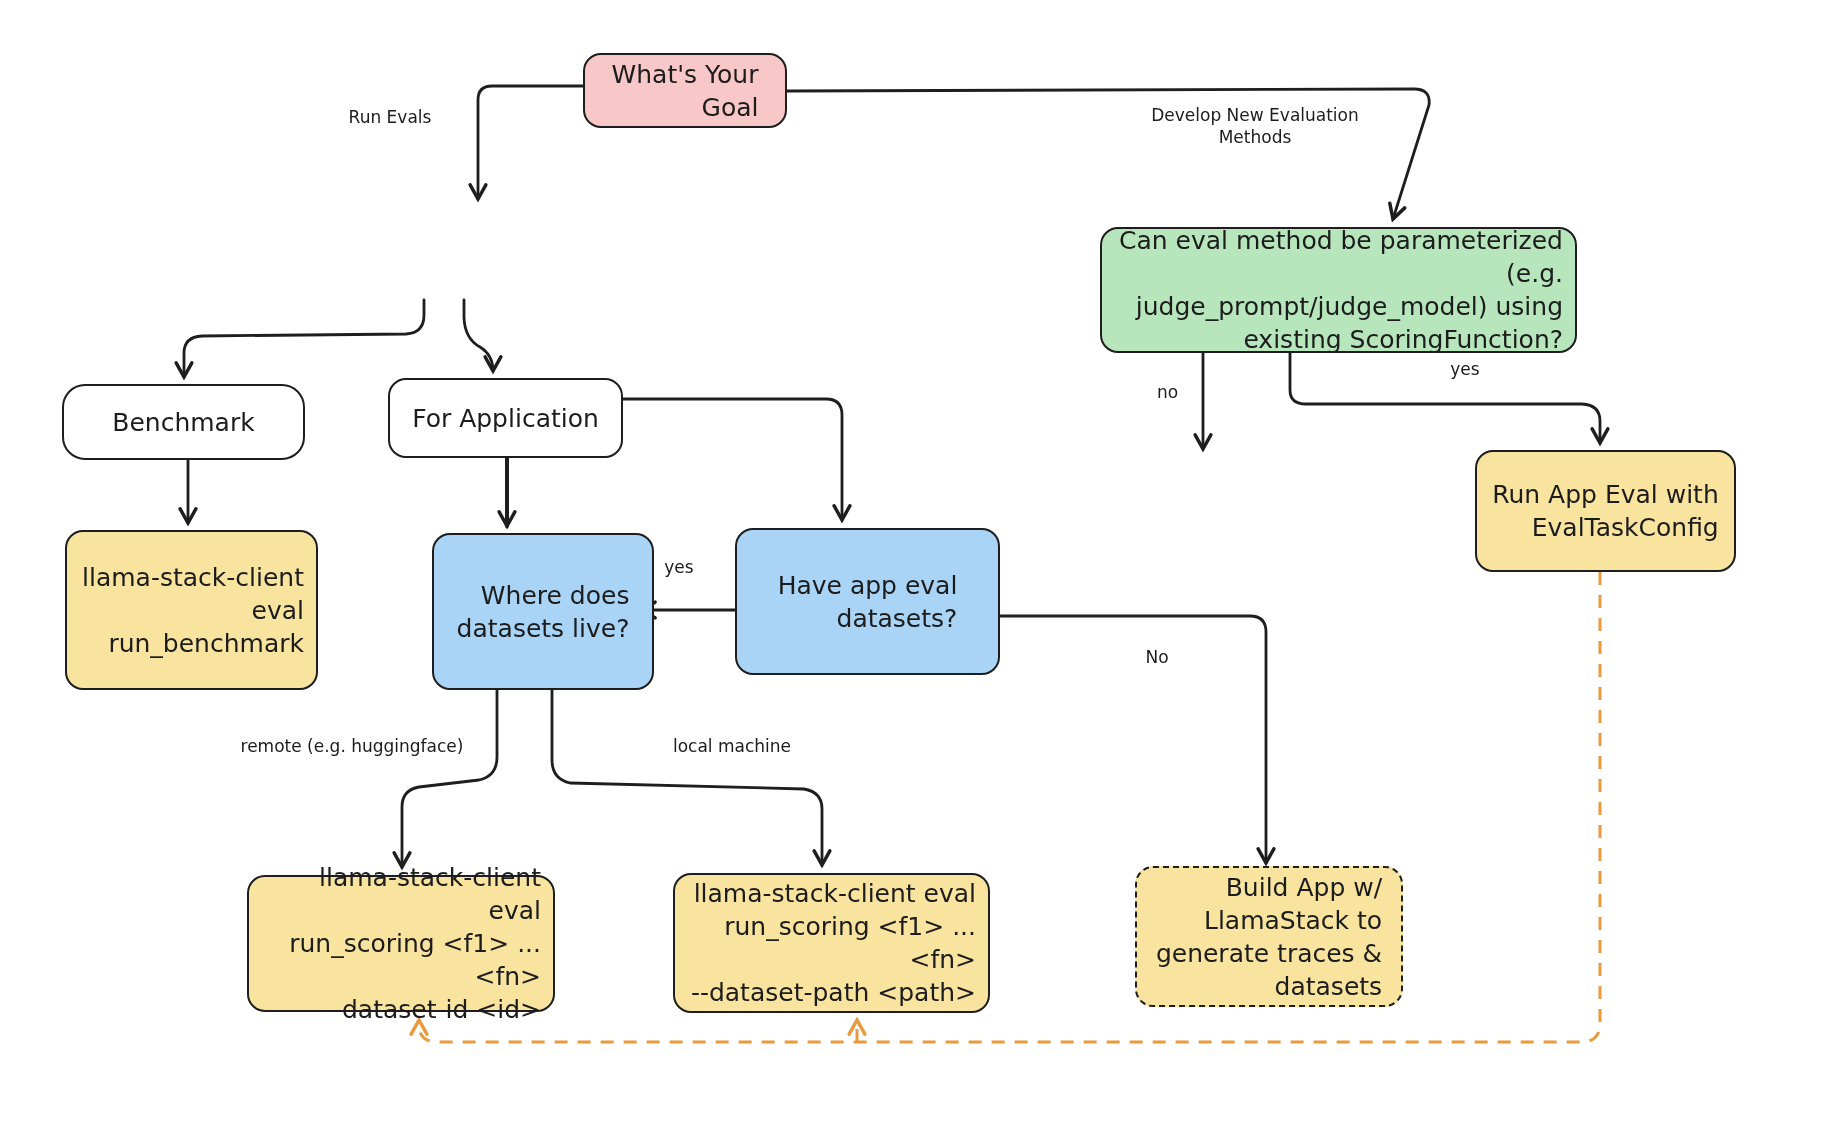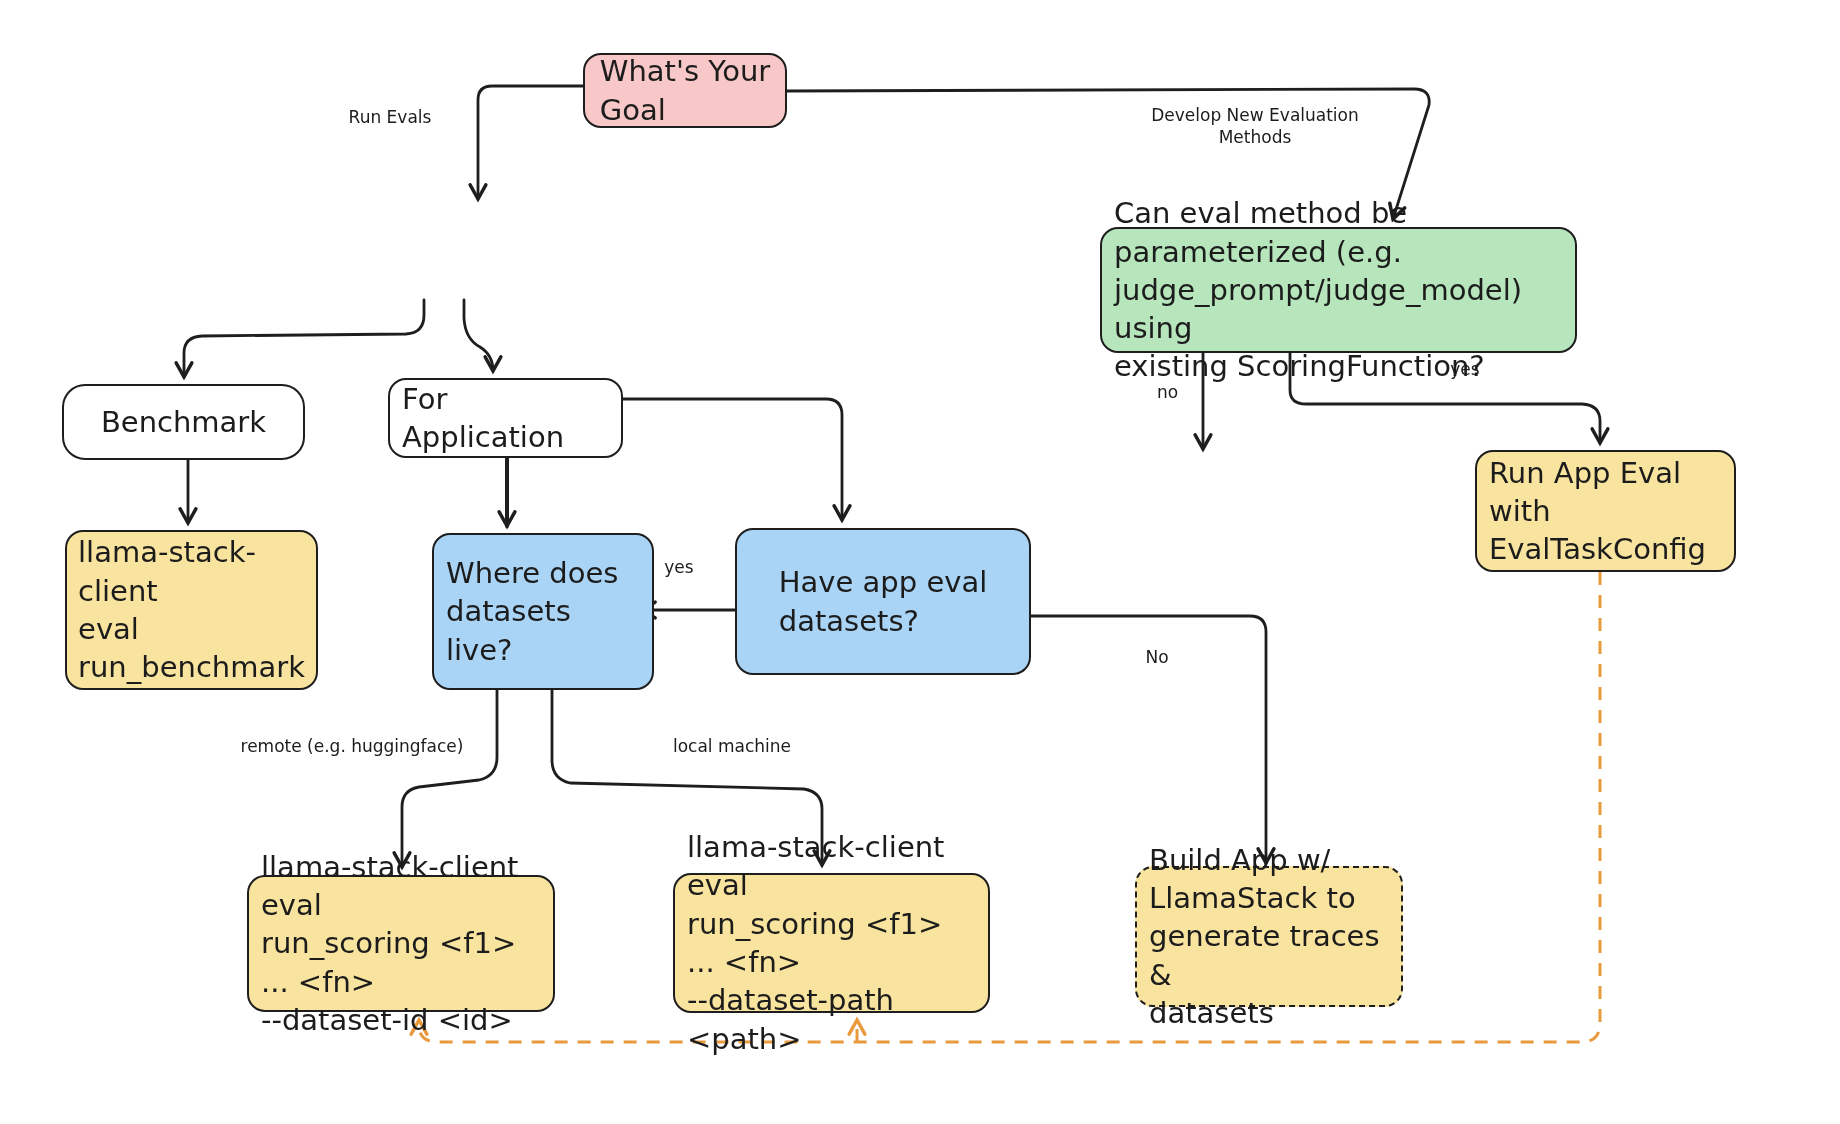--- a/index.html
+++ b/index.html
@@ -6,23 +6,23 @@
   .canvas{
     position:relative;width:1840px;height:1124px;background:var(--background,#fff);
     font-family:"DejaVu Sans","Liberation Sans",sans-serif;color:#1c1c1c;overflow:hidden;
   }
   #edges{position:absolute;left:0;top:0;z-index:1;}
   .edge{fill:none;stroke:var(--stroke,#1e1e1e);stroke-width:2.8;stroke-linecap:round;stroke-linejoin:round;}
   .edge-bold{stroke-width:4;}
   .edge-orange{fill:none;stroke:var(--orange,#e89a3d);stroke-width:3;stroke-dasharray:13 10;stroke-linecap:butt;}
   .node{
     position:absolute;z-index:2;display:flex;align-items:center;justify-content:center;
-    text-align:left;white-space:pre-line;box-sizing:border-box;
+    text-align:right;white-space:pre-line;box-sizing:border-box;
     border:2.6px solid var(--stroke,#1e1e1e);border-radius:18px;
-    font-size:29px;line-height:1.32;padding:8px 12px;background:#fff;
+    font-size:25px;line-height:1.32;padding:8px 12px;background:#fff;
   }
   .fill-pink{background:var(--pink,#f8c7c7);}
   .fill-green{background:var(--green,#b7e6bc);}
   .fill-blue{background:var(--blue,#a9d4f6);}
   .fill-yellow{background:var(--yellow,#f8e39f);}
   .dashed{border-style:dashed;}
   .edge-label{
     position:absolute;z-index:3;text-align:center;white-space:pre-line;
     font-size:17px;line-height:1.3;color:#1c1c1c;
   }
@@ -60,21 +60,21 @@
   </svg>
 
   <div class="node fill-pink" style="left:583px;top:53px;width:204px;height:75px;">What's Your
 Goal</div>
   <div class="node" style="left:62px;top:384px;width:243px;height:76px;border-radius:23px;">Benchmark</div>
   <div class="node" style="left:388px;top:378px;width:235px;height:80px;">For Application</div>
   <div class="node fill-yellow" style="left:65px;top:530px;width:253px;height:160px;">llama-stack-client
 eval run_benchmark</div>
   <div class="node fill-blue" style="left:432px;top:533px;width:222px;height:157px;">Where does
 datasets live?</div>
-  <div class="node fill-blue" style="left:735px;top:528px;width:296px;height:147px;">Have app eval
+  <div class="node fill-blue" style="left:735px;top:528px;width:265px;height:147px;">Have app eval
 datasets?</div>
   <div class="node fill-green" style="left:1100px;top:227px;width:477px;height:126px;">Can eval method be parameterized (e.g.
 judge_prompt/judge_model) using
 existing ScoringFunction?</div>
   <div class="node fill-yellow" style="left:1475px;top:450px;width:261px;height:122px;">Run App Eval with
 EvalTaskConfig</div>
   <div class="node fill-yellow" style="left:247px;top:875px;width:308px;height:137px;">llama-stack-client eval
 run_scoring &lt;f1&gt; ... &lt;fn&gt;
 --dataset-id &lt;id&gt;</div>
   <div class="node fill-yellow" style="left:673px;top:873px;width:317px;height:140px;">llama-stack-client eval

